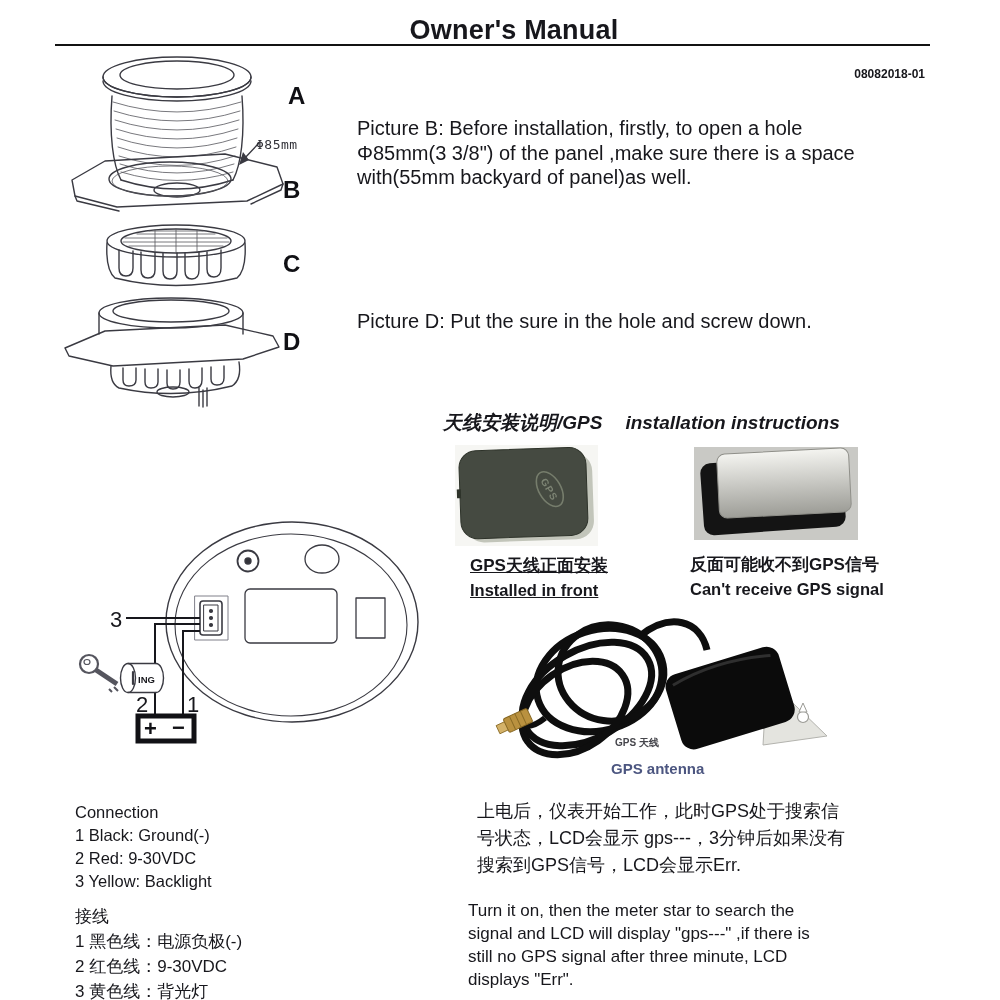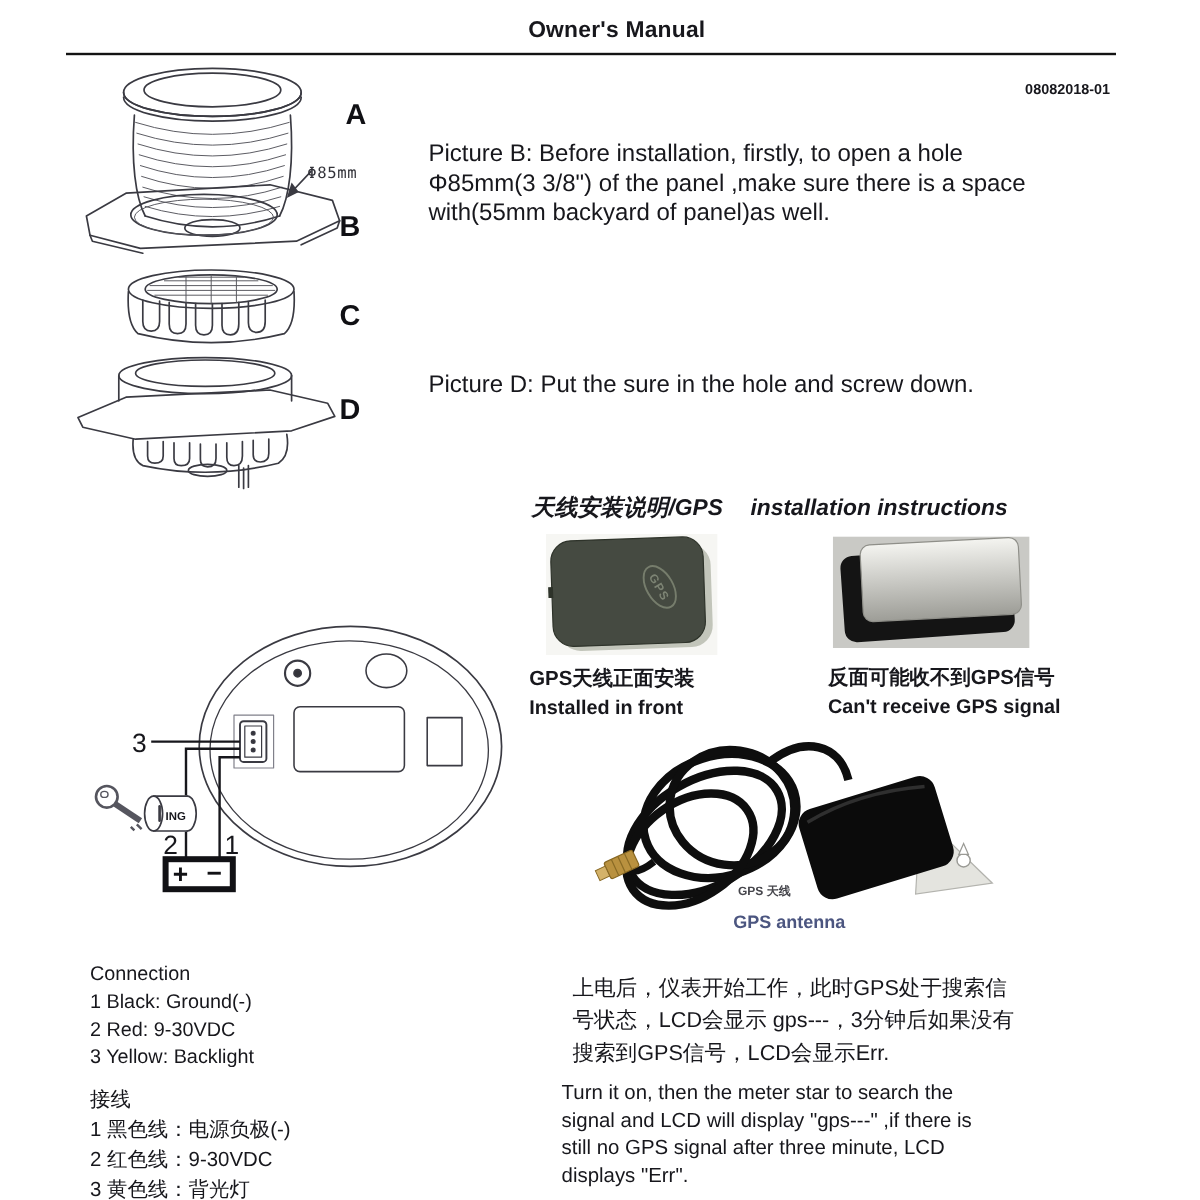--- a/index.html
+++ b/index.html
@@ -1,21 +1,21 @@
 <!DOCTYPE html>
 <html><head>
 <meta charset="utf-8">
 <style>
   html,body{margin:0;padding:0;background:#ffffff;}
   #page{position:relative;width:1000px;height:1000px;background:#fff;overflow:hidden;
         font-family:"Liberation Sans",sans-serif;color:#17171c;}
   .abs{position:absolute;}
   .para{position:absolute;white-space:nowrap;}
   .title{position:absolute;left:0;right:0;top:15px;text-align:center;
-         font-size:19px;font-weight:bold;letter-spacing:.2px;padding-left:28px;}
+         font-size:27px;font-weight:bold;letter-spacing:.2px;padding-left:28px;}
   .docnum{position:absolute;right:75px;top:27px;font-size:12px;font-weight:bold;margin-top:40px;}
   .rule{position:absolute;left:55px;top:44px;width:875px;height:2px;background:#131313;}
   .part-label{position:absolute;font-size:24px;font-weight:bold;color:#101014;}
   .dim-label{position:absolute;font-family:"DejaVu Sans Mono",monospace;
              font-size:13px;color:#33333a;letter-spacing:.5px;}
   .en16{font-size:20px;line-height:24.5px;}
   .zh17{font-size:17.5px;line-height:27.5px;}
   .heading{position:absolute;font-size:19px;font-weight:bold;white-space:nowrap;font-style:italic;}
   .heading .gap{margin-left:23px;}
   .cap{position:absolute;white-space:nowrap;font-weight:bold;}
@@ -142,21 +142,21 @@
         <stop offset="1" stop-color="#9d9d97"></stop>
       </linearGradient>
     </defs>
     <rect x="0" y="0" width="164" height="93" fill="#c9c9c5"></rect>
     <g>
       <rect x="8" y="12" width="142" height="72" rx="10" fill="#141414" transform="rotate(-4 79 48)"></rect>
       <rect x="24" y="4" width="132" height="64" rx="8" fill="url(#plateGrad)" stroke="#8f8f89" stroke-width="1" transform="rotate(-3 90 36)"></rect>
     </g>
   </svg>
 
-  <div class="cap" style="left:441px;top:554px;">
+  <div class="cap" style="left:470px;top:554px;text-decoration:underline;">
     <div class="zh">GPS天线正面安装</div>
     <div class="en">Installed in front</div>
   </div>
   <div class="cap" style="left:690px;top:553px;">
     <div class="zh">反面可能收不到GPS信号</div>
     <div class="en">Can't receive GPS signal</div>
   </div>
 
   <svg class="abs" style="left:70px;top:515px;" width="360" height="285" viewBox="0 0 360 285">
     <g class="lineart" stroke-width="1.6">
@@ -237,21 +237,21 @@
     <div>3 Yellow: Backlight</div>
   </div>
 
   <div class="para conn-zh" style="left:75px;top:904px;">
     <div>接线</div>
     <div>1 黑色线：电源负极(-)</div>
     <div>2 红色线：9-30VDC</div>
     <div>3 黄色线：背光灯</div>
   </div>
 
-  <div class="para start-zh" style="left:477px;top:798px;margin-top:12px;">
+  <div class="para start-zh" style="left:477px;top:798px;">
     <div>上电后，仪表开始工作，此时GPS处于搜索信</div>
     <div>号状态，LCD会显示 gps---，3分钟后如果没有</div>
     <div>搜索到GPS信号，LCD会显示Err.</div>
   </div>
   <div class="para start-en" style="left:468px;top:899px;">
     <div>Turn it on, then the meter star to search the</div>
     <div>signal and LCD will display "gps---" ,if there is</div>
     <div>still no GPS signal after three minute, LCD</div>
     <div>displays "Err".</div>
   </div>

